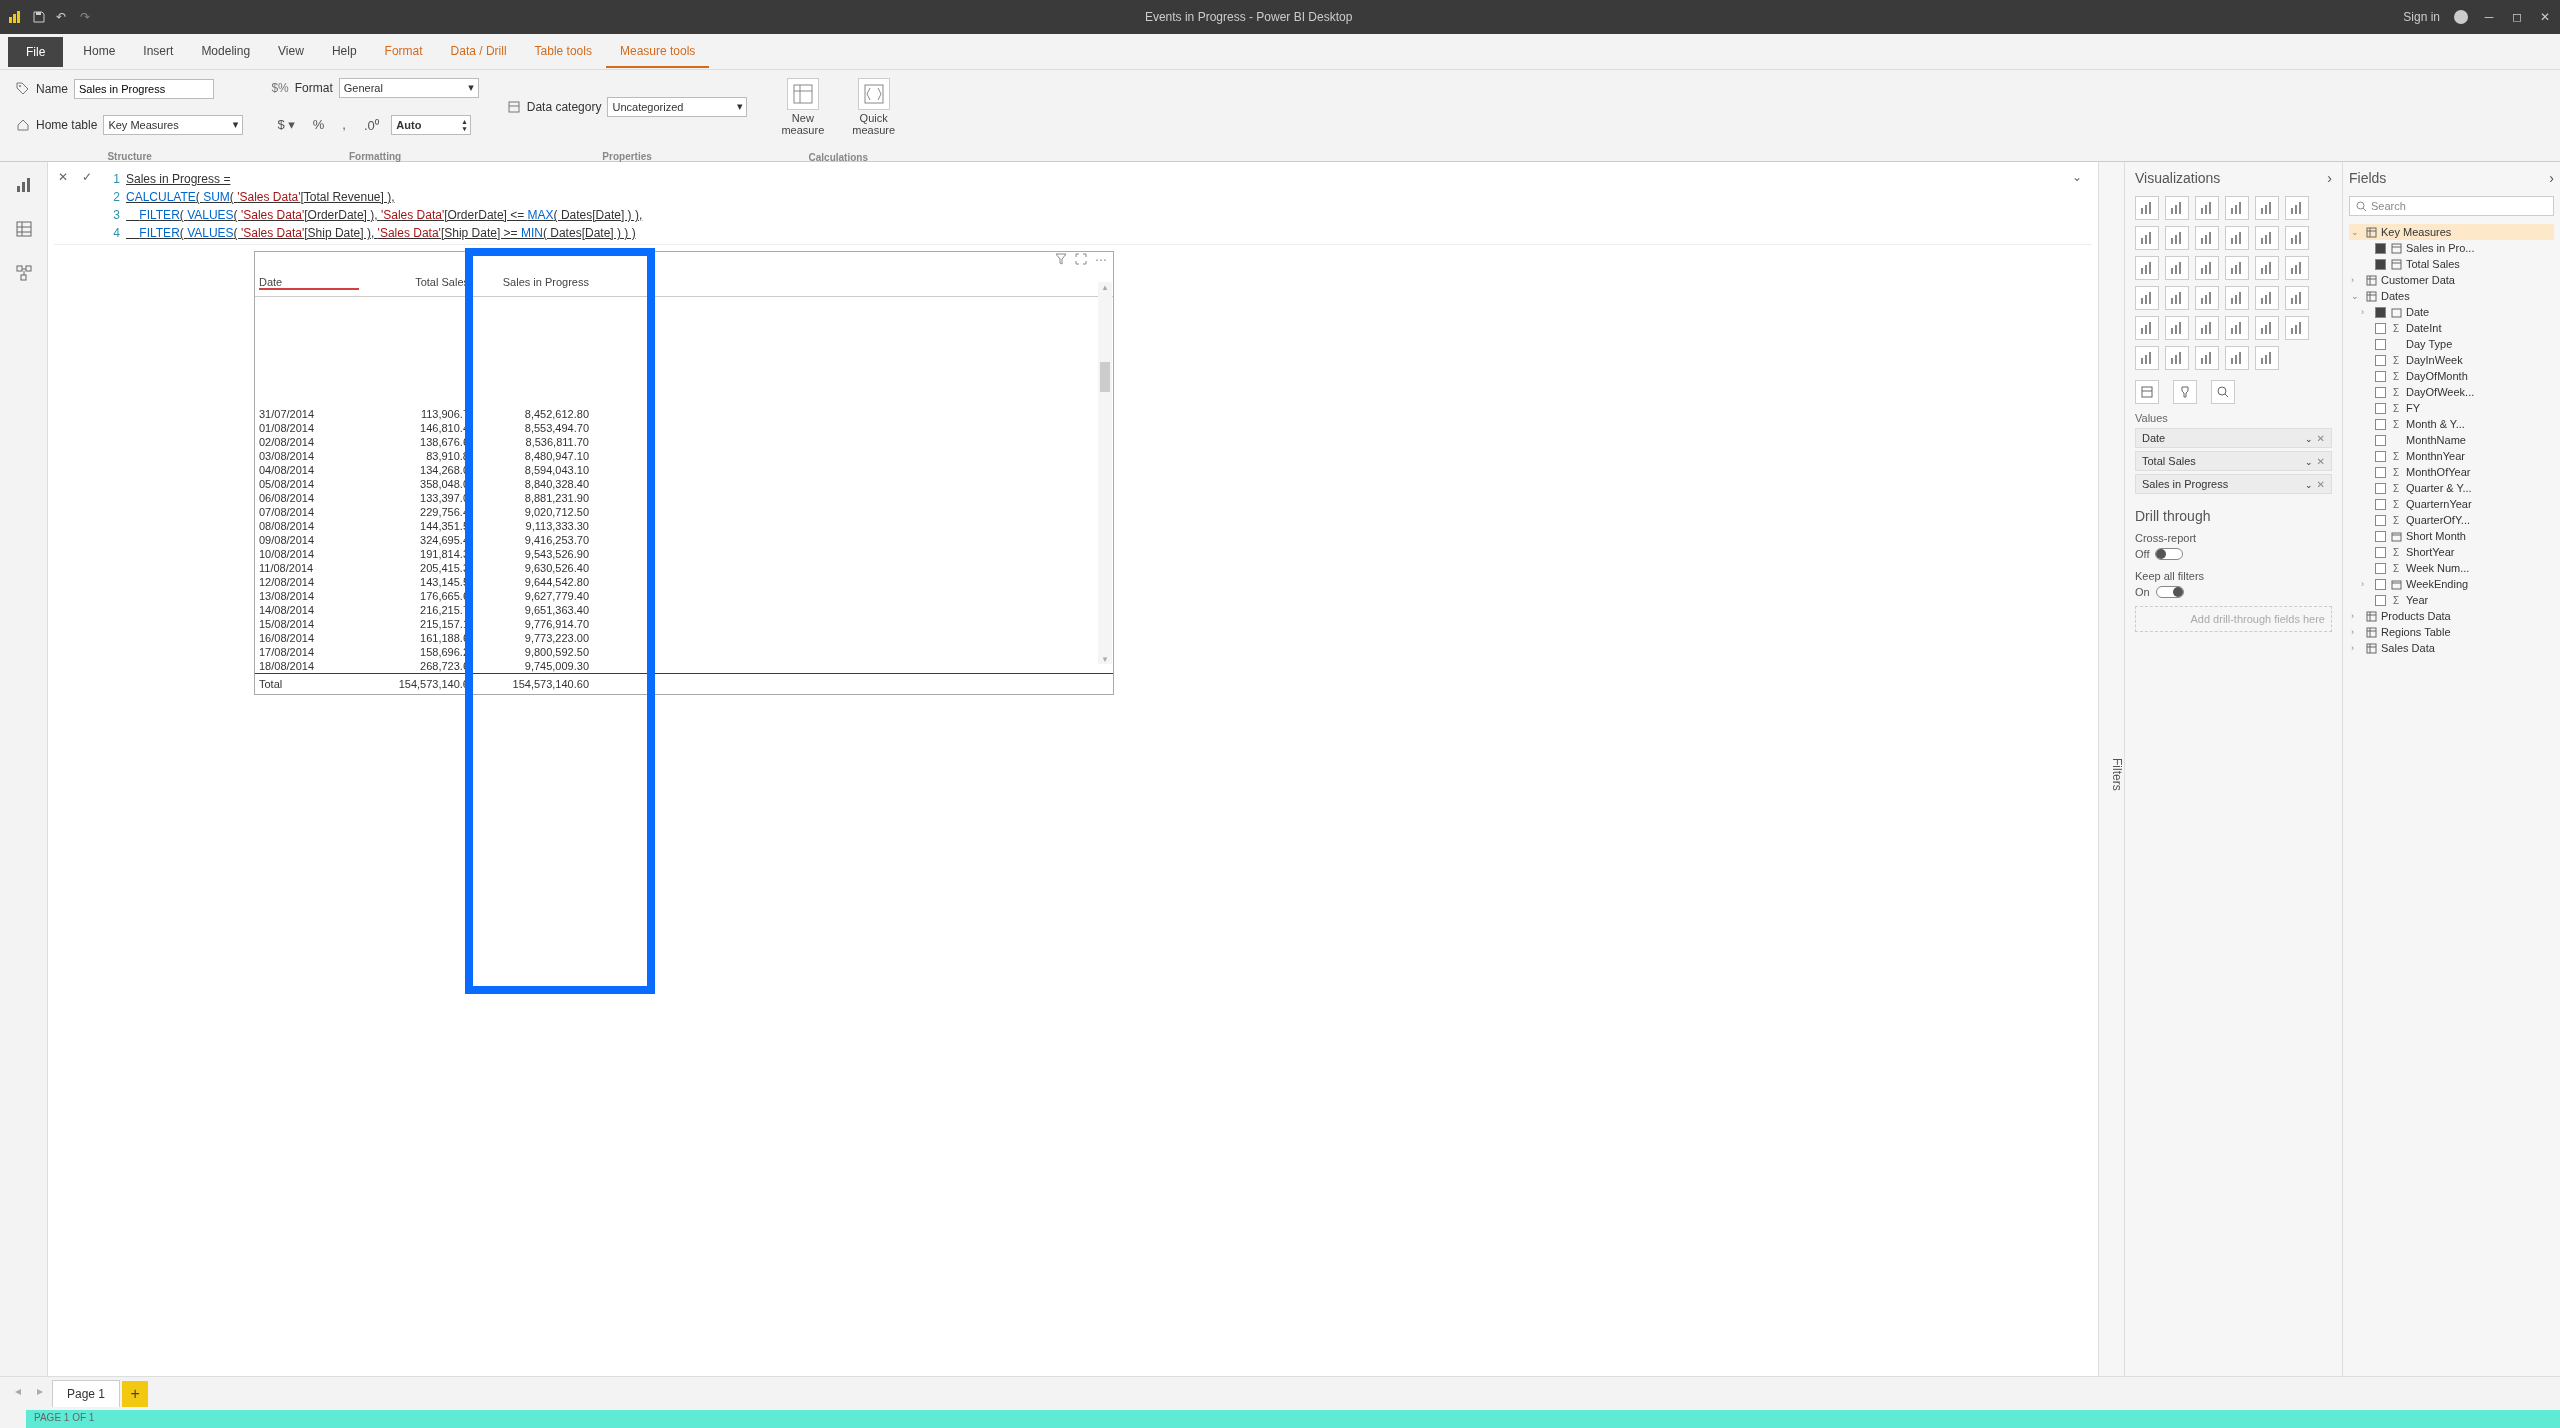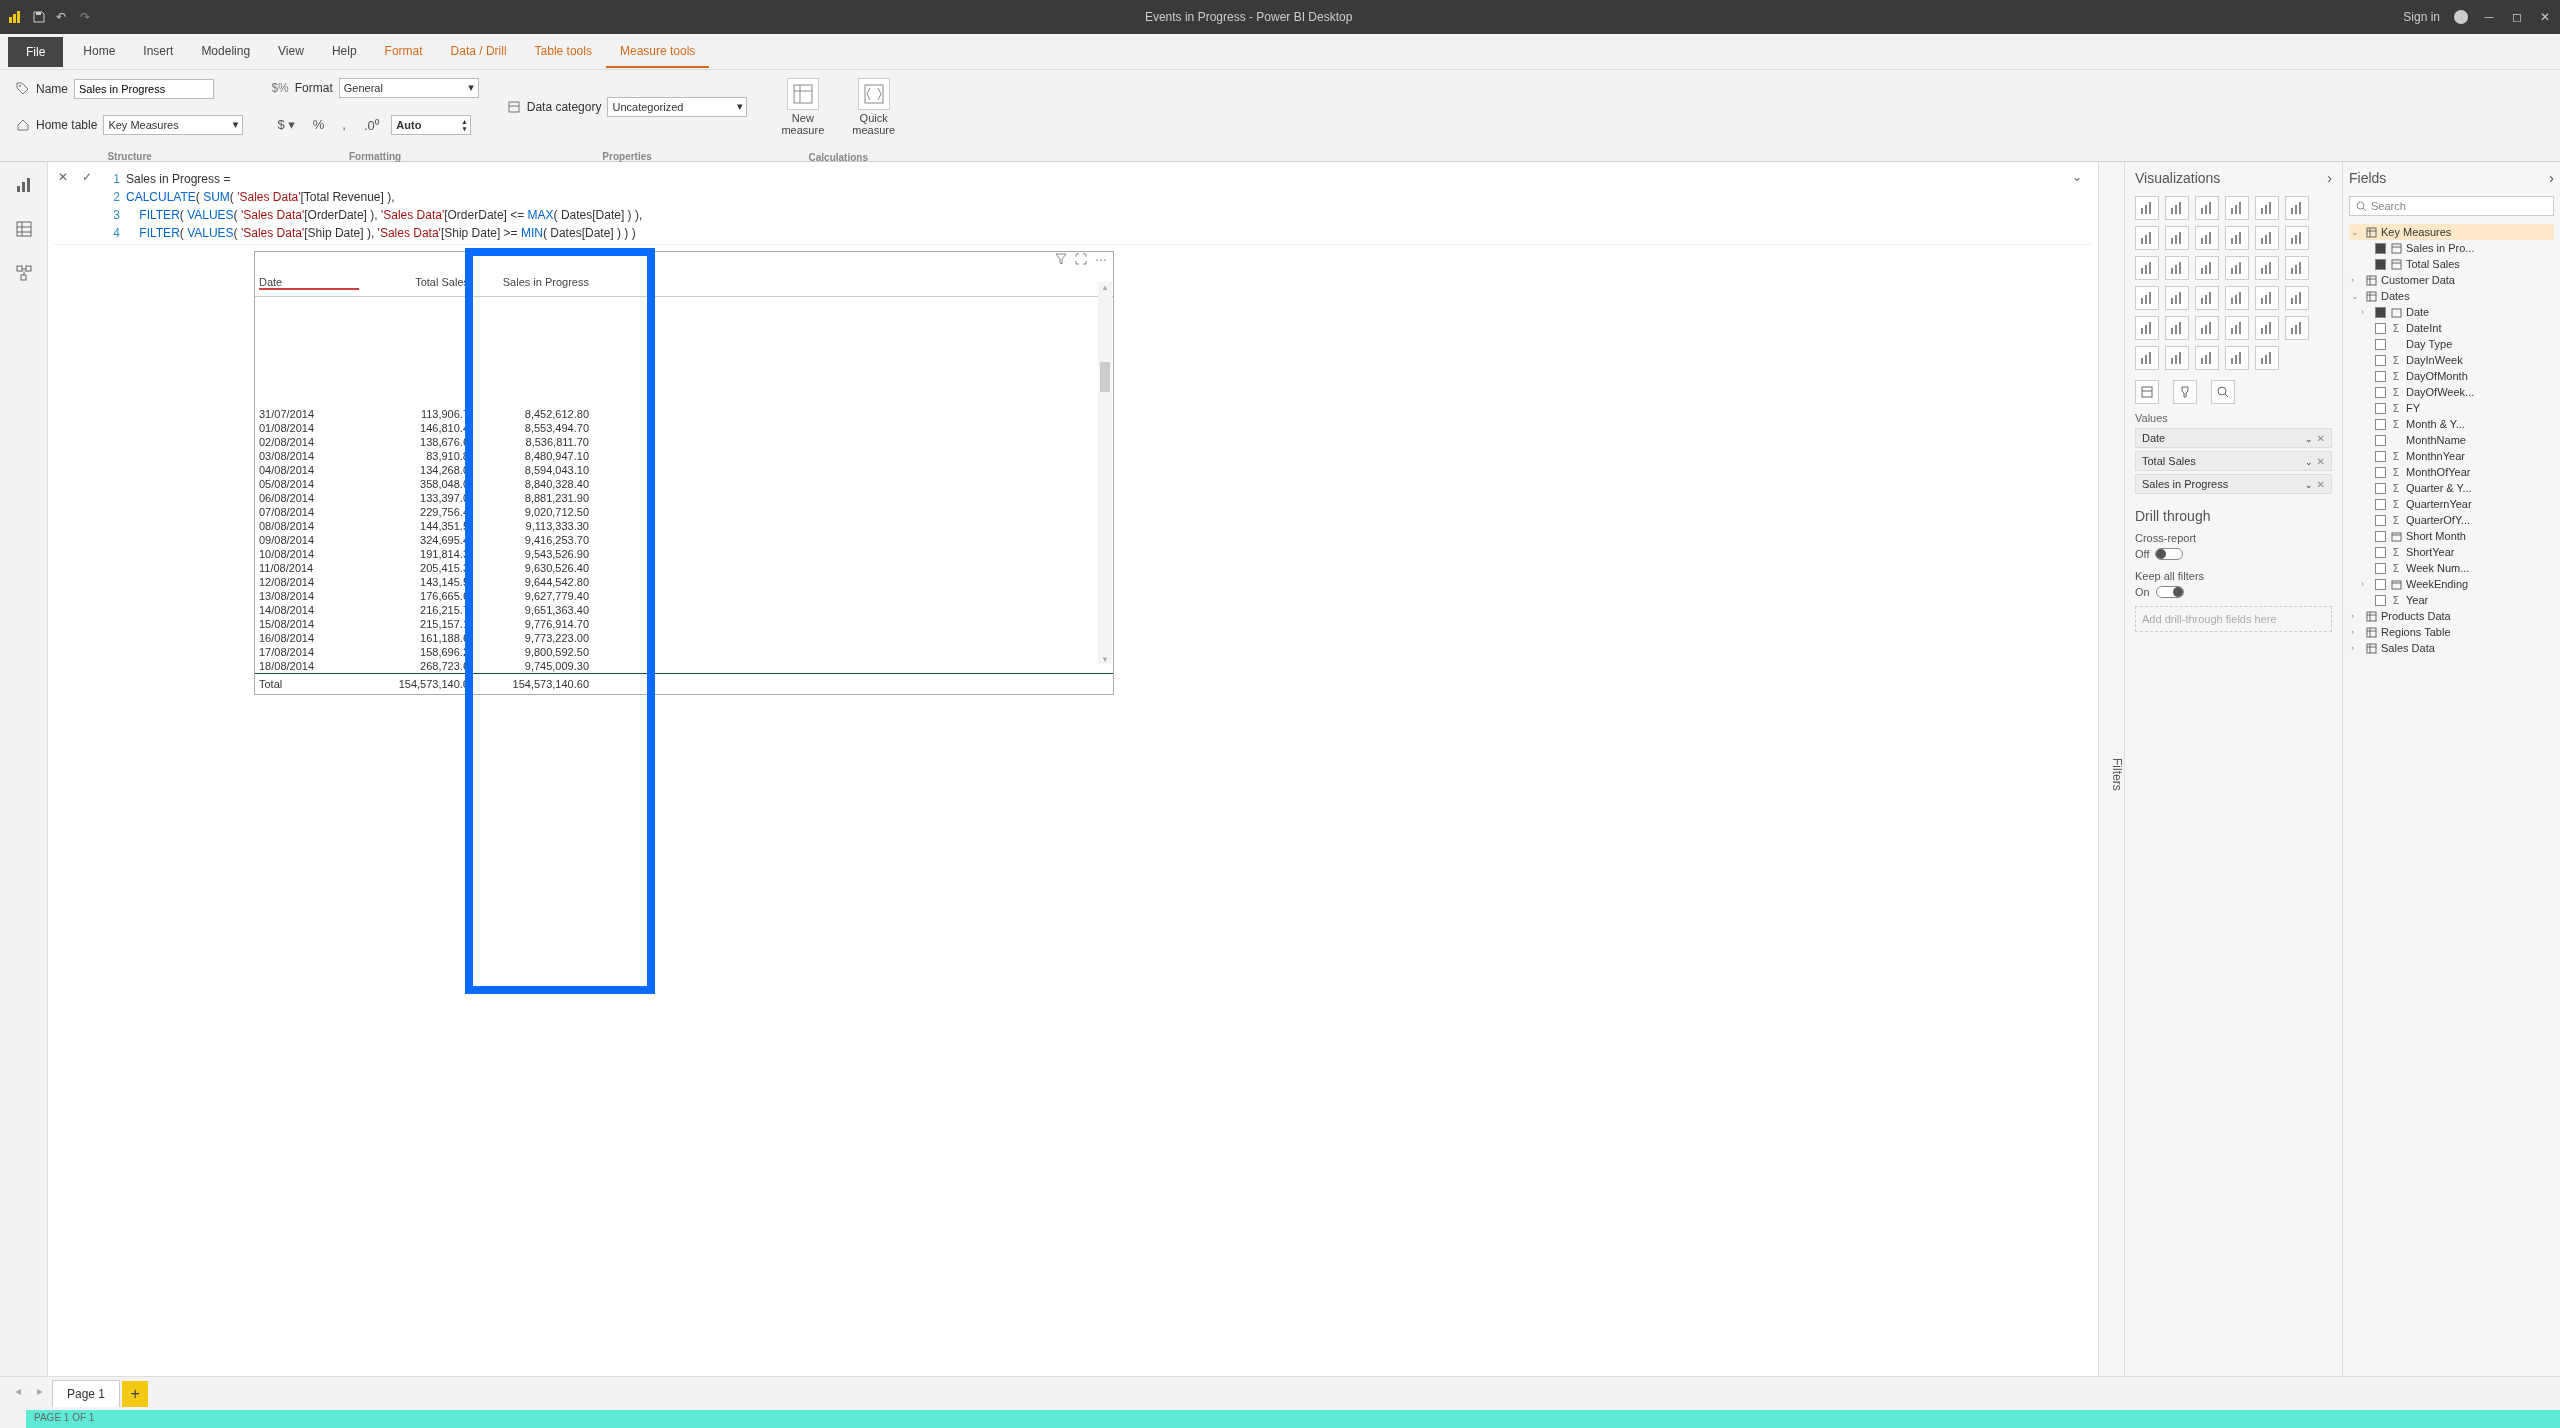--- a/index.html
+++ b/index.html
@@ -36,21 +36,21 @@
 .main-row { display: flex; height: calc(100% - 34px - 36px - 92px - 34px - 18px); }
 
 
 .left-rail { width: 48px; background: #f3f3f3; border-right: 1px solid #ddd; display: flex; flex-direction: column; align-items: center; padding-top: 12px; gap: 22px; }
 .left-rail .rail-btn { width: 22px; height: 22px; color: #666; display: flex; align-items: center; justify-content: center; }
 
 
 .canvas-area { flex: 1; background: #fff; position: relative; padding: 6px; display: flex; flex-direction: column; }
 .formula-bar { display: flex; align-items: flex-start; gap: 8px; padding: 2px 4px; border-bottom: 1px solid #eee; }
 .formula-bar .act { width: 16px; height: 16px; color: #666; }
-.formula-code { font-family: Consolas, monospace; font-size: 12px; line-height: 18px; flex: 1; white-space: pre; overflow: hidden; position: relative; }
+.formula-code { font-family: Consolas, monospace; font-size: 12px; line-height: 18px; flex: 1; white-space: pre; overflow: hidden; position: relative; text-decoration: underline; }
 .formula-code .ln { display: inline-block; width: 14px; color: #2b91af; text-align: right; margin-right: 6px; }
 .kw { color: #0066cc; } .str { color: #a31515; }
 
 .report-canvas { flex: 1; position: relative; margin: 6px 40px 6px 200px; background: #fff; }
 .table-visual { position: absolute; left: 0; top: 0; width: 860px; border: 1px solid #aaa; background: #fff; }
 .table-visual .vis-toolbar { position: absolute; top: -1px; right: 4px; display: flex; gap: 8px; color: #888; font-size: 12px; padding: 2px; }
 .tv-grid { overflow: hidden; }
 .tv-head { display: flex; border-bottom: 1px solid #ccc; font-size: 11px; color: #444; padding: 24px 4px 6px; }
 .tv-head .col1 { width: 100px; }
 .tv-head .col2 { width: 110px; text-align: right; }
@@ -80,21 +80,21 @@
 .tabs3 .t { width: 24px; height: 24px; border: 1px solid #ccc; background: #fff; display: flex; align-items: center; justify-content: center; }
 .well-label { font-size: 11px; color: #666; margin: 4px 0; }
 .field-well { background: #ececec; border: 1px solid #ddd; padding: 3px 6px; font-size: 11px; display: flex; justify-content: space-between; align-items: center; margin-bottom: 3px; }
 .field-well .x { color: #888; font-size: 10px; margin-left: 4px; }
 .drill-title { font-size: 14px; color: #555; margin: 14px 0 8px; }
 .toggle-row { display: flex; align-items: center; gap: 6px; font-size: 11px; color: #555; margin: 4px 0; }
 .toggle { width: 28px; height: 12px; border: 1px solid #888; border-radius: 6px; position: relative; background: #fff; }
 .toggle .knob { width: 10px; height: 10px; background: #555; border-radius: 50%; position: absolute; top: 0; }
 .toggle.off .knob { left: 0; }
 .toggle.on .knob { right: 0; }
-.drill-drop { border: 1px dashed #ccc; color: #aaa; font-size: 11px; text-align: left; padding: 6px; margin-top: 8px; }
+.drill-drop { border: 1px dashed #ccc; color: #aaa; font-size: 11px; text-align: right; padding: 6px; margin-top: 8px; }
 
 
 .fields-pane { width: 218px; background: #f6f6f6; border-left: 1px solid #ddd; padding: 8px 6px; overflow: hidden; }
 .search-box { border: 1px solid #ccc; background: #fff; padding: 3px 6px; font-size: 11px; color: #888; margin-bottom: 8px; display: flex; align-items: center; gap: 4px; }
 .tree-item { display: flex; align-items: center; gap: 4px; font-size: 11px; padding: 2px 2px; color: #333; white-space: nowrap; overflow: hidden; }
 .tree-item .chev { width: 10px; color: #888; font-size: 9px; }
 .tree-item.table-node { font-weight: normal; }
 .tree-item.field { padding-left: 26px; }
 .tree-item .cb { width: 11px; height: 11px; border: 1px solid #888; background: #fff; flex-shrink: 0; }
 .tree-item .cb.chk { background: #444; }

